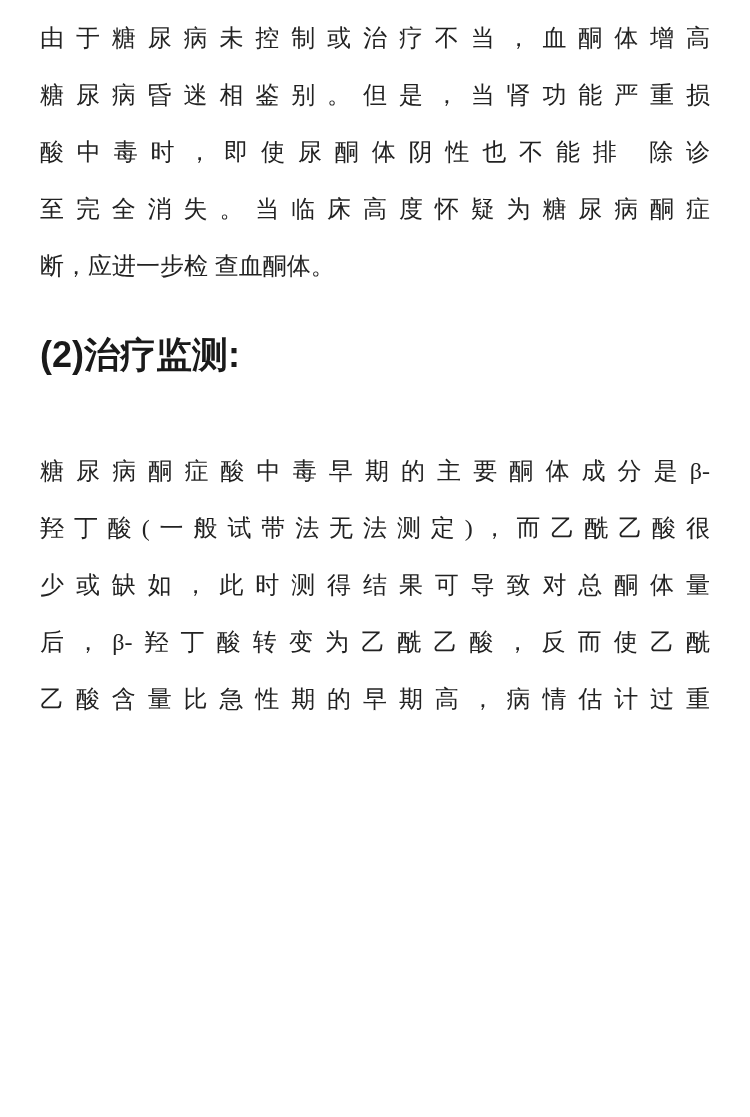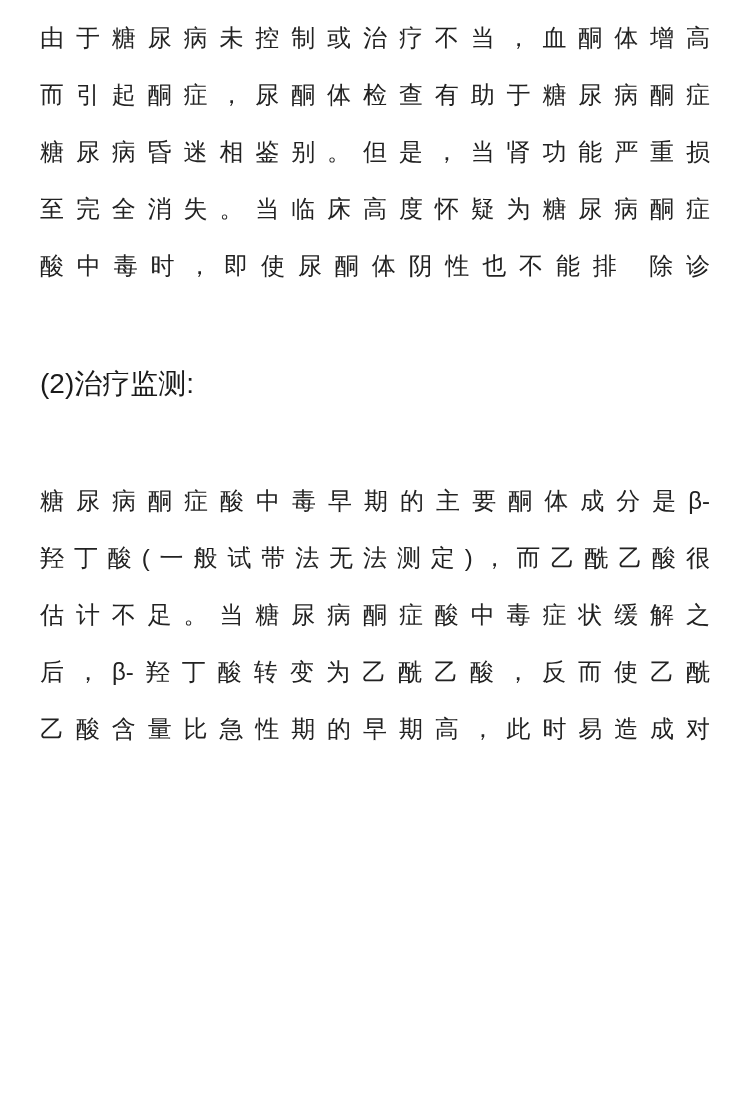--- a/index.html
+++ b/index.html
@@ -30,47 +30,48 @@
     height: 57px;
     overflow: hidden;
     text-align: justify;
     text-align-last: justify;
   }
   .line--last{
     text-align: left;
     text-align-last: left;
   }
   .heading{
-    margin-top: 61px;
+    margin-top: 32px;
     color: var(--heading);
-    font-size: 28px;
-    font-weight: 400;
+    font-size: 36px;
+    font-weight: 700;
     line-height: 57px;
     height: 57px;
   }
   .para--second{
     margin-top: 60px;
+    font-family: Liberation Serif, serif;
   }
 </style>
 </head>
 <body>
 
 <div class="page">
 
   <div class="para para--first">
     <div class="line">由于糖尿病未控制或治疗不当，血酮体增高</div>
-    <div class="line">而引起酮症，尿酮体检查有助于糖尿病酮症</div>
     <div class="line">糖尿病昏迷相鉴别。但是，当肾功能严重损</div>
+    <div class="line">酸中毒时，即使尿酮体阴性也不能排 除诊</div>
     <div class="line">至完全消失。当临床高度怀疑为糖尿病酮症</div>
-    <div class="line">酸中毒时，即使尿酮体阴性也不能排 除诊</div>
+    <div class="line line--last">断，应进一步检 查血酮体。</div>
   </div>
 
   <h2 class="heading">(2)治疗监测:</h2>
 
   <div class="para para--second">
     <div class="line">糖尿病酮症酸中毒早期的主要酮体成分是β-</div>
     <div class="line">羟丁酸(一般试带法无法测定)，而乙酰乙酸很</div>
-    <div class="line">估计不足。当糖尿病酮症酸中毒症状缓解之</div>
+    <div class="line">少或缺如，此时测得结果可导致对总酮体量</div>
     <div class="line">后，β-羟丁酸转变为乙酰乙酸，反而使乙酰</div>
-    <div class="line">乙酸含量比急性期的早期高，此时易造成对</div>
+    <div class="line">乙酸含量比急性期的早期高，病情估计过重</div>
   </div>
 
 </div>
 
 </body></html>

